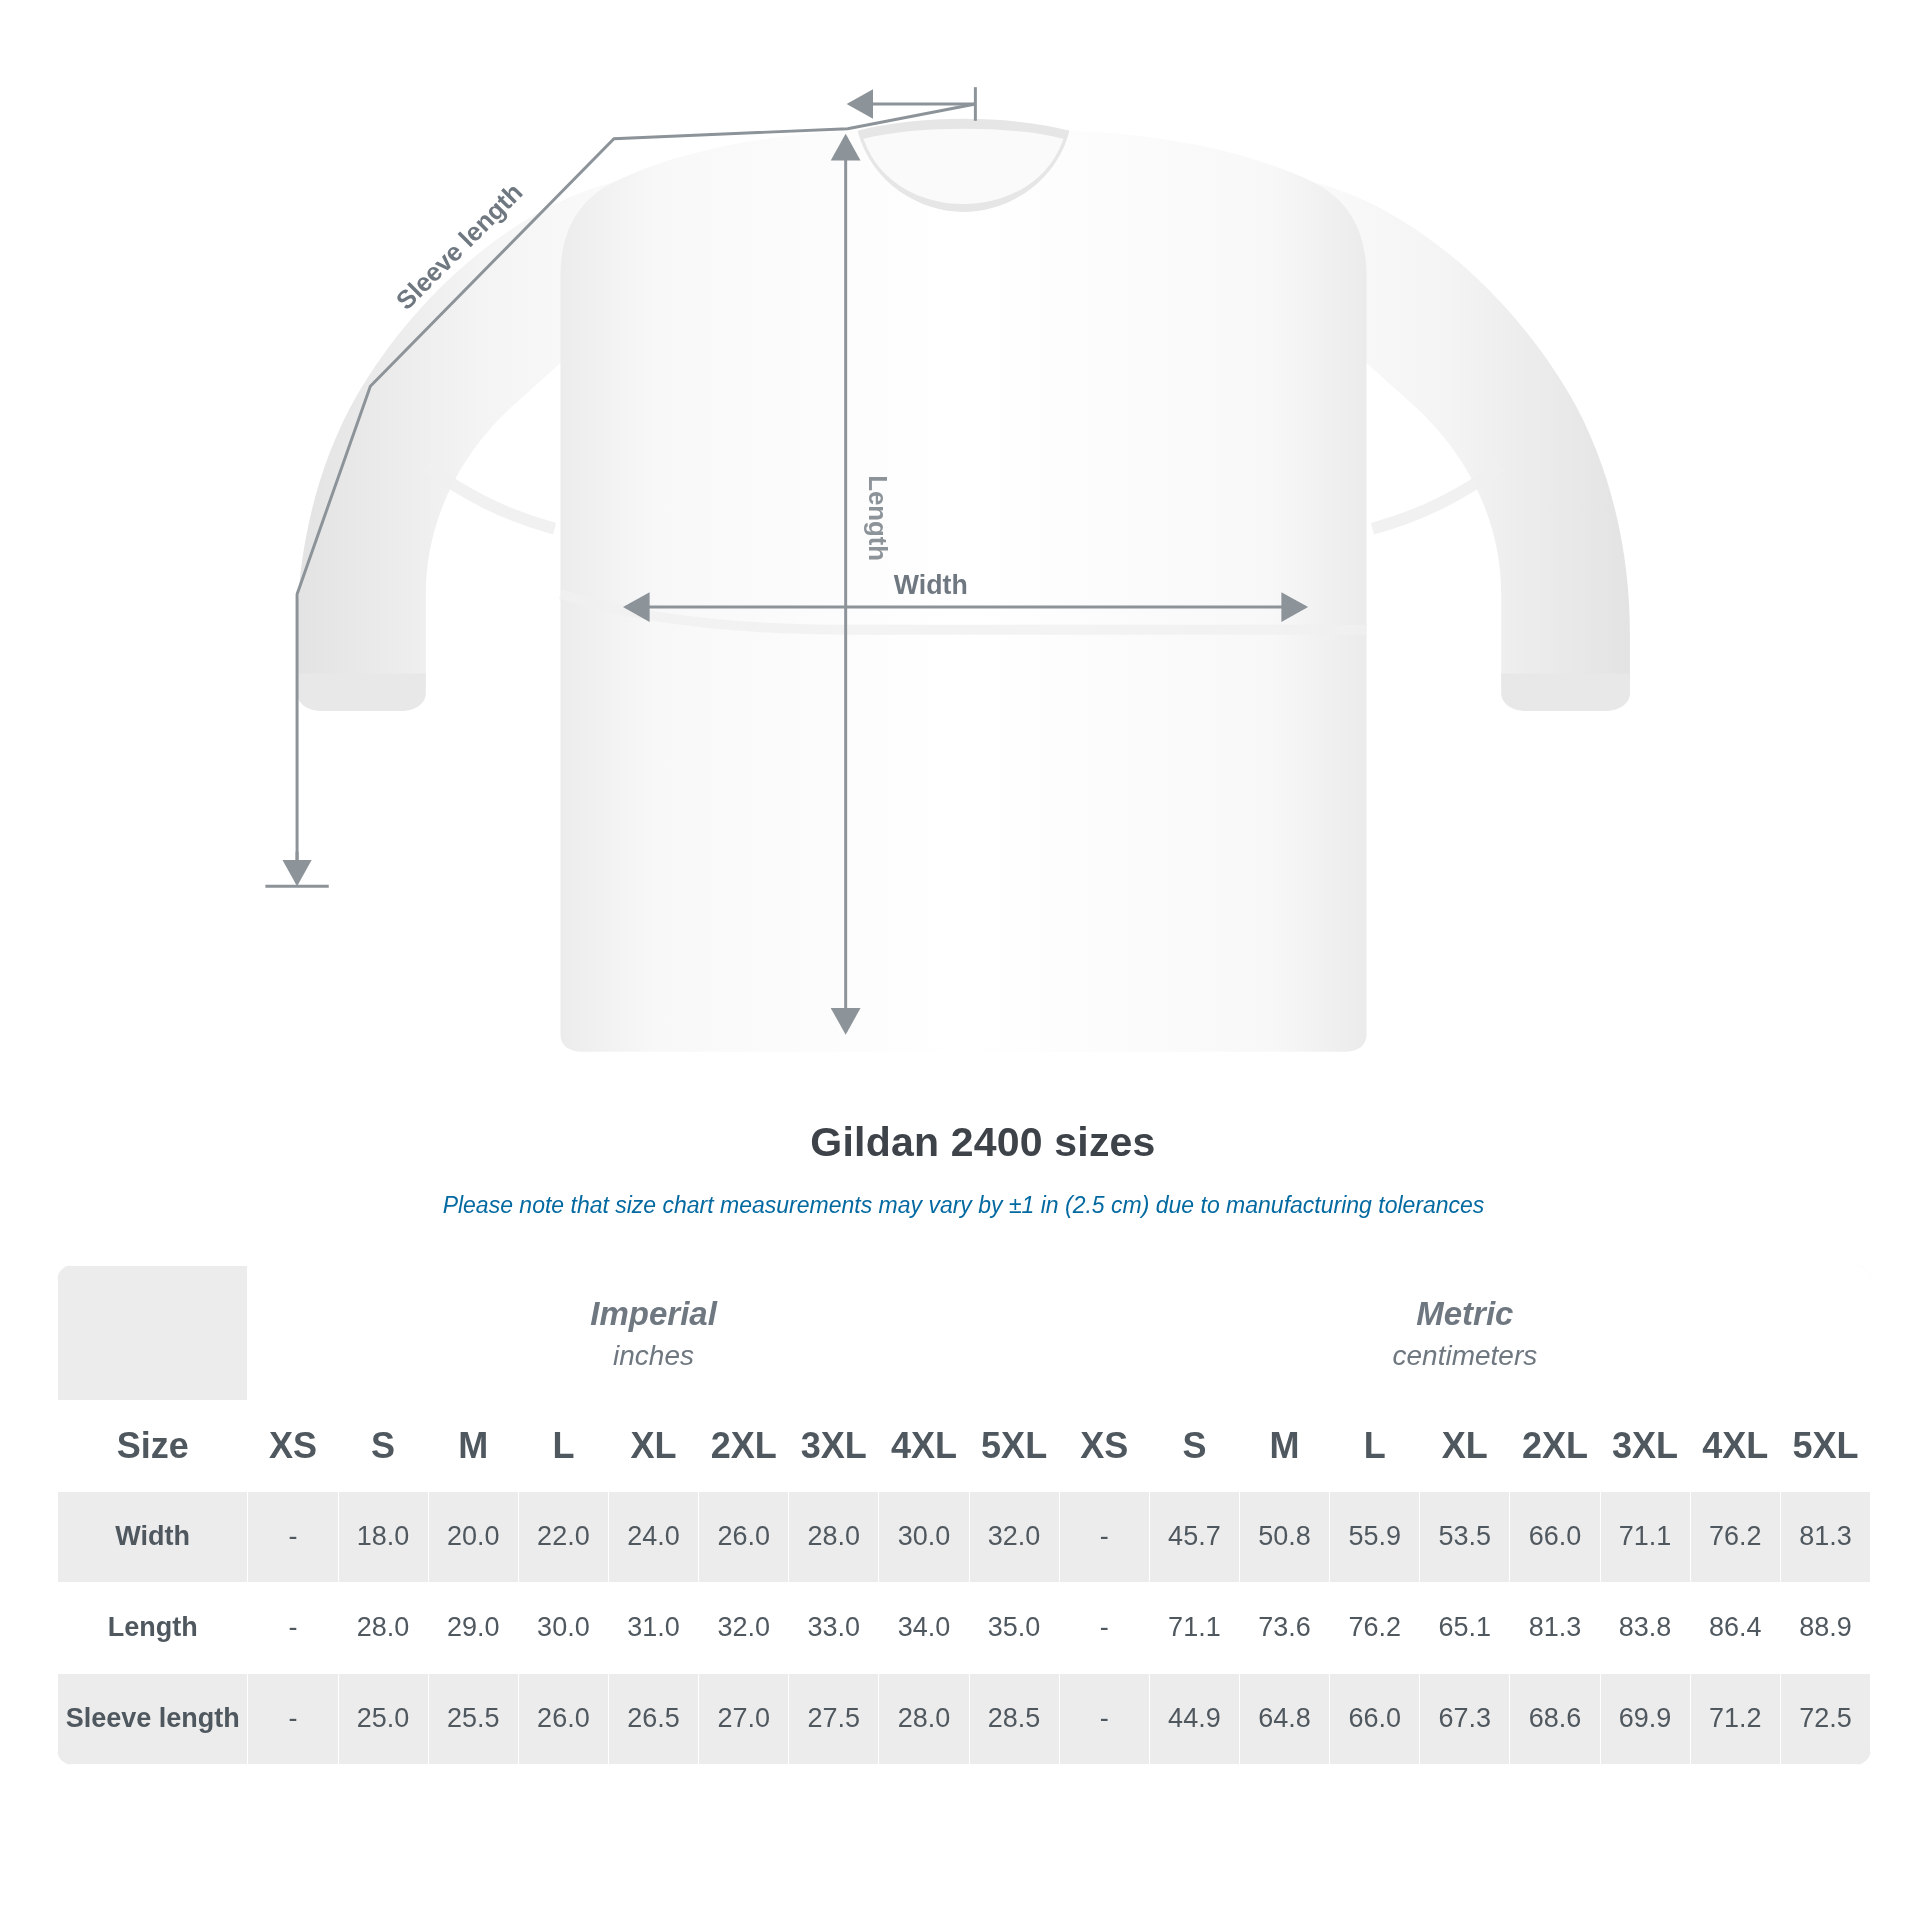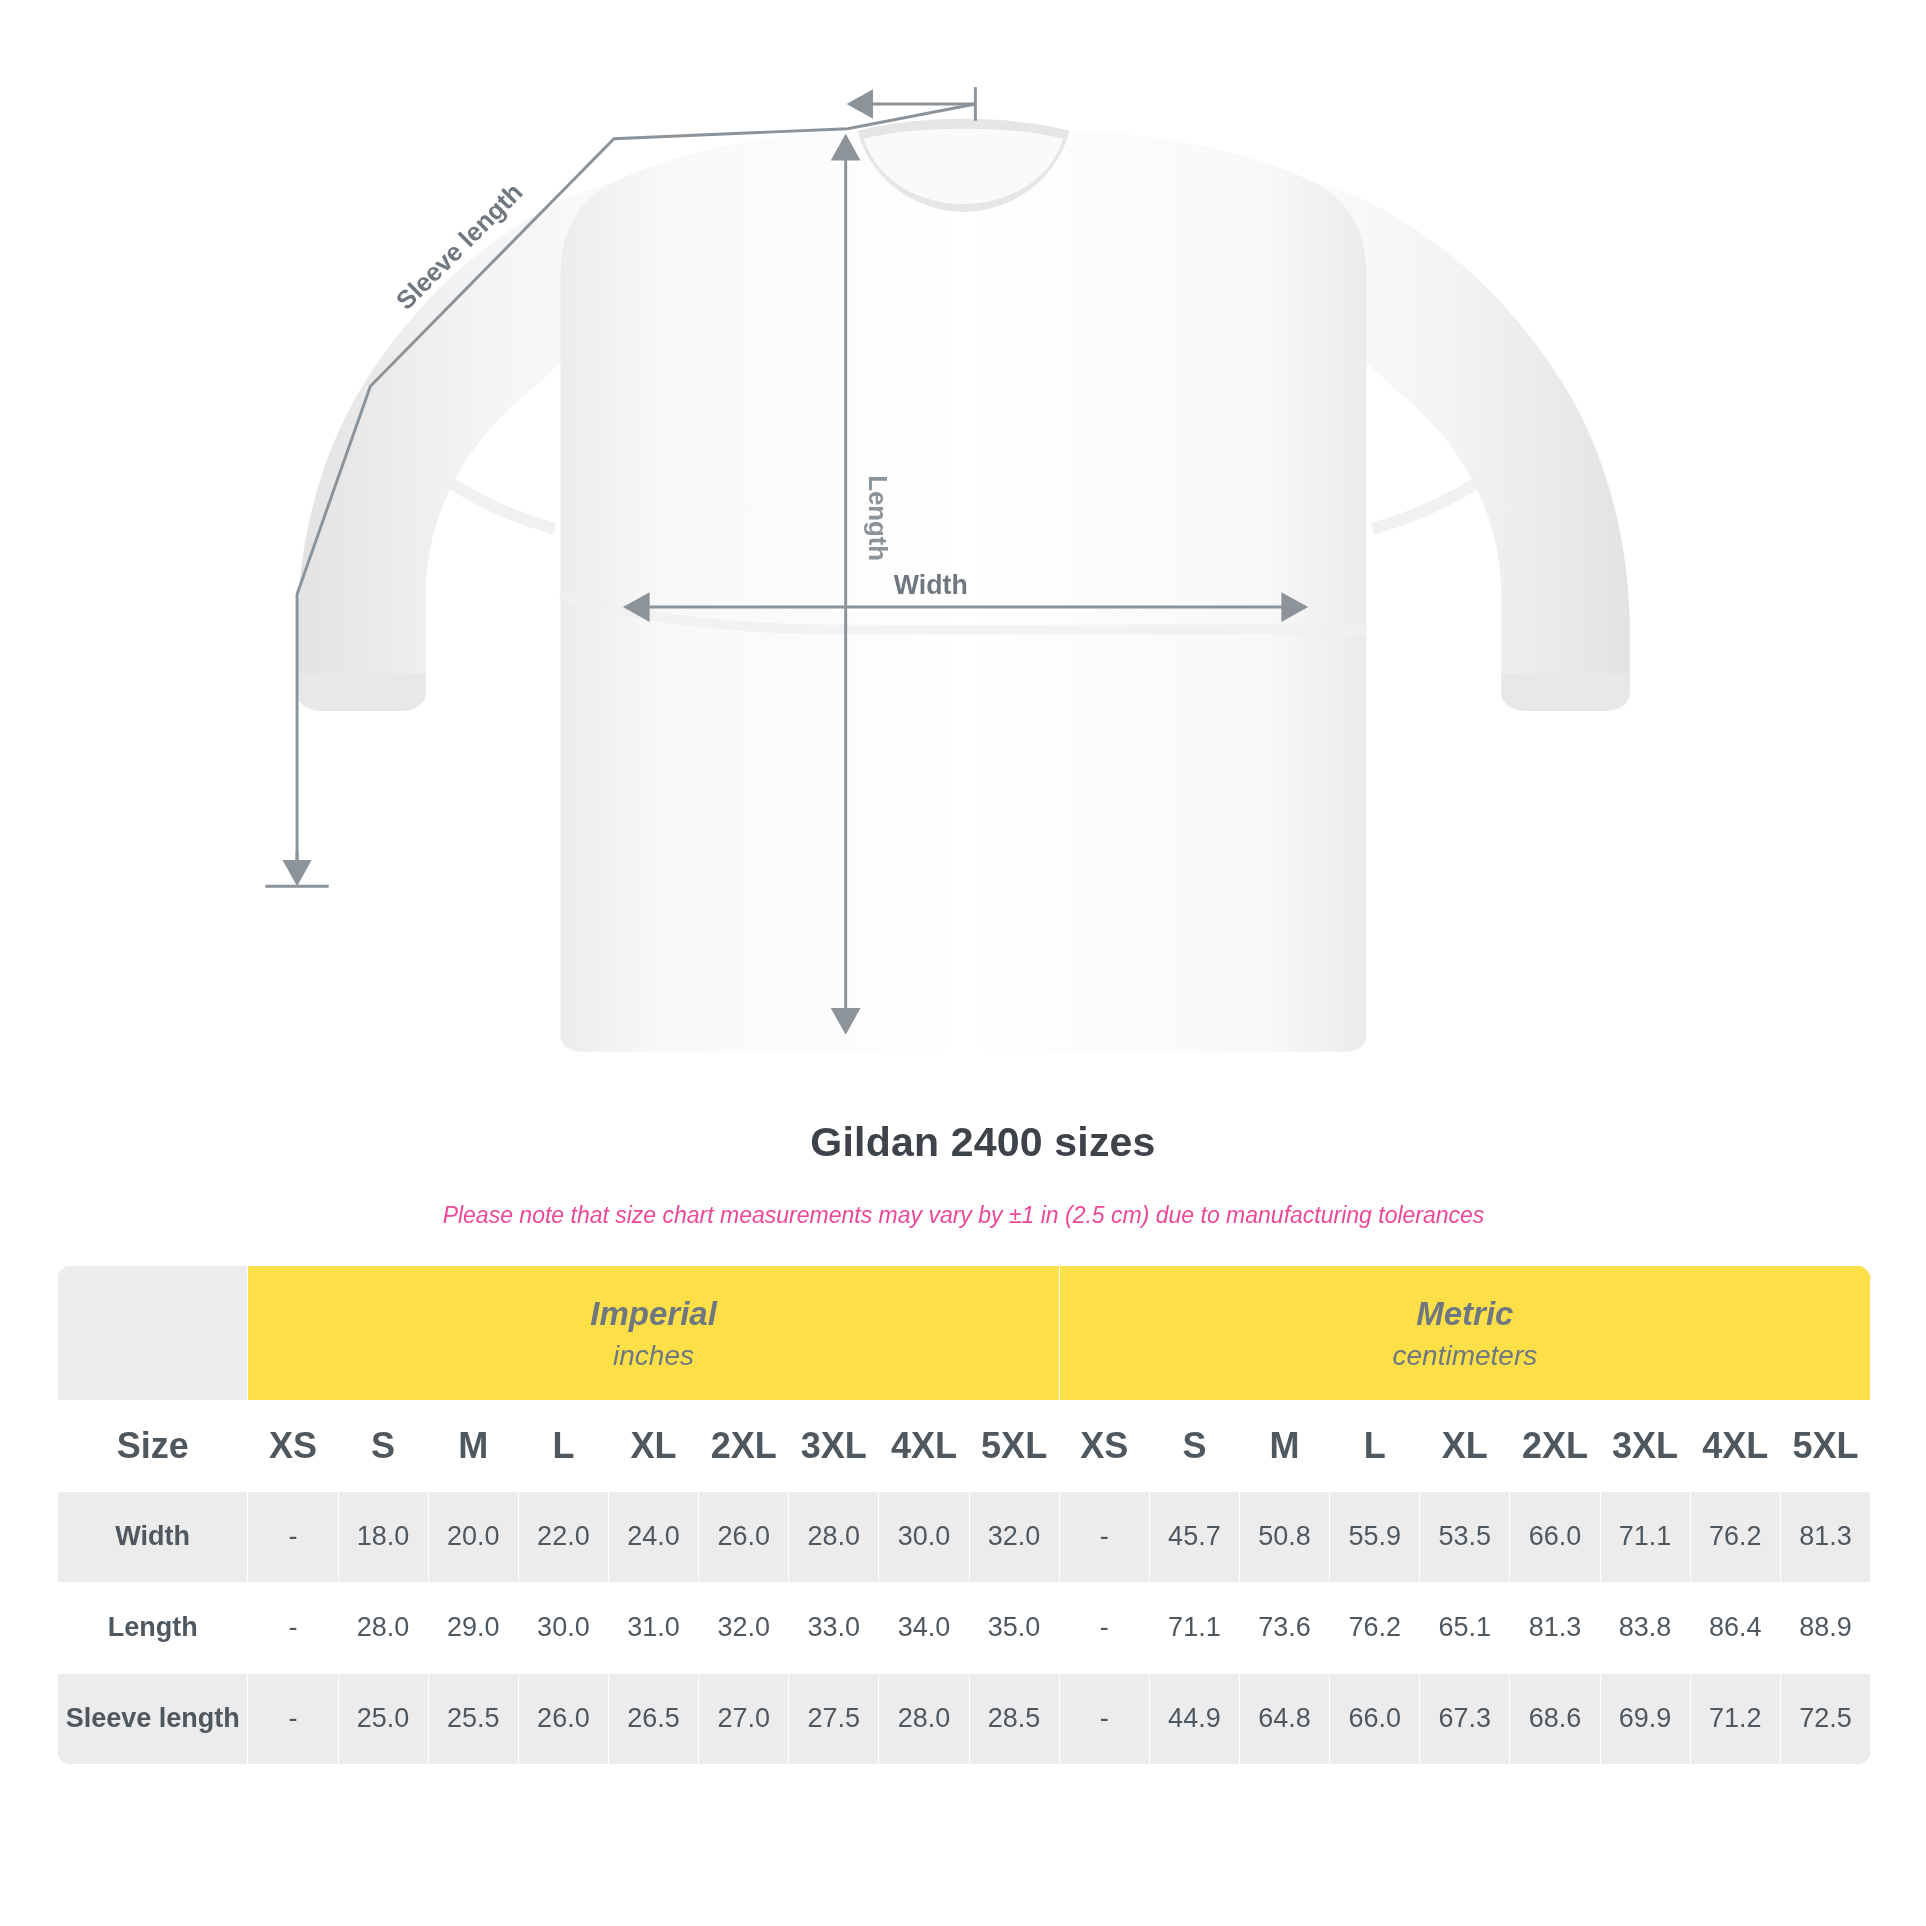--- a/index.html
+++ b/index.html
@@ -34,24 +34,24 @@
   }
   .chart-title {
     font-size: 41px;
     font-weight: bold;
     color: #3d4349;
     letter-spacing: 0.2px;
     margin: 0;
     padding-left: 39px;
   }
   .chart-note {
-    margin-top: 36px;
+    margin-top: 26px;
     font-size: 23px;
     font-style: italic;
-    color: #ec4899;
+    color: #0369a1;
   }
 
   
   .table-wrap {
     position: absolute;
     top: 1265px;
     left: 57px;
     width: 1814px;
     border-radius: 16px;
     overflow: hidden;
@@ -64,21 +64,21 @@
   }
   table.size-table td, table.size-table th {
     text-align: center;
     font-size: 27px;
     color: #50585f;
     border: 1px solid #ffffff;
   }
   
   .unit-cell {
     padding: 28px 0 28px 0;
-    background: #fde047;
+    background: #ffffff;
     border: none;
   }
   .unit-name {
     font-size: 33px;
     font-weight: bold;
     font-style: italic;
     color: #6f7880;
     line-height: 1.2;
   }
   .unit-sub {

